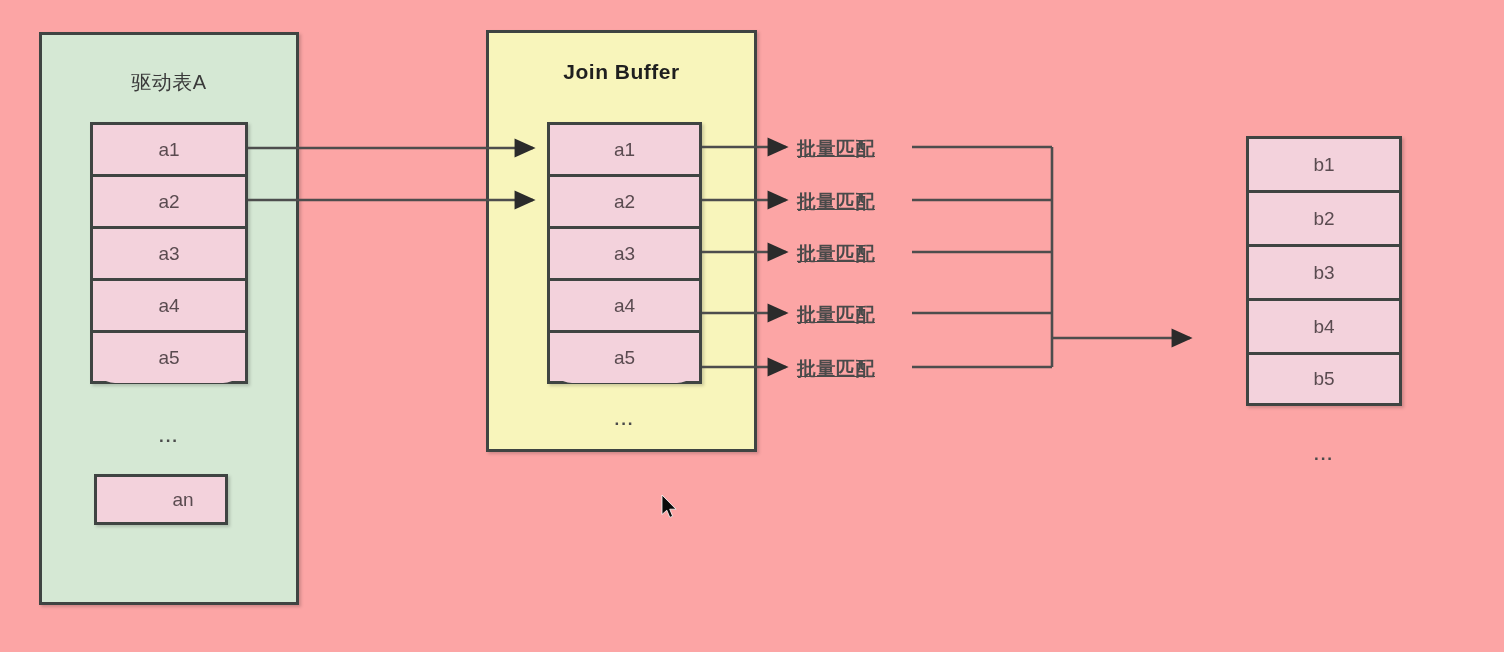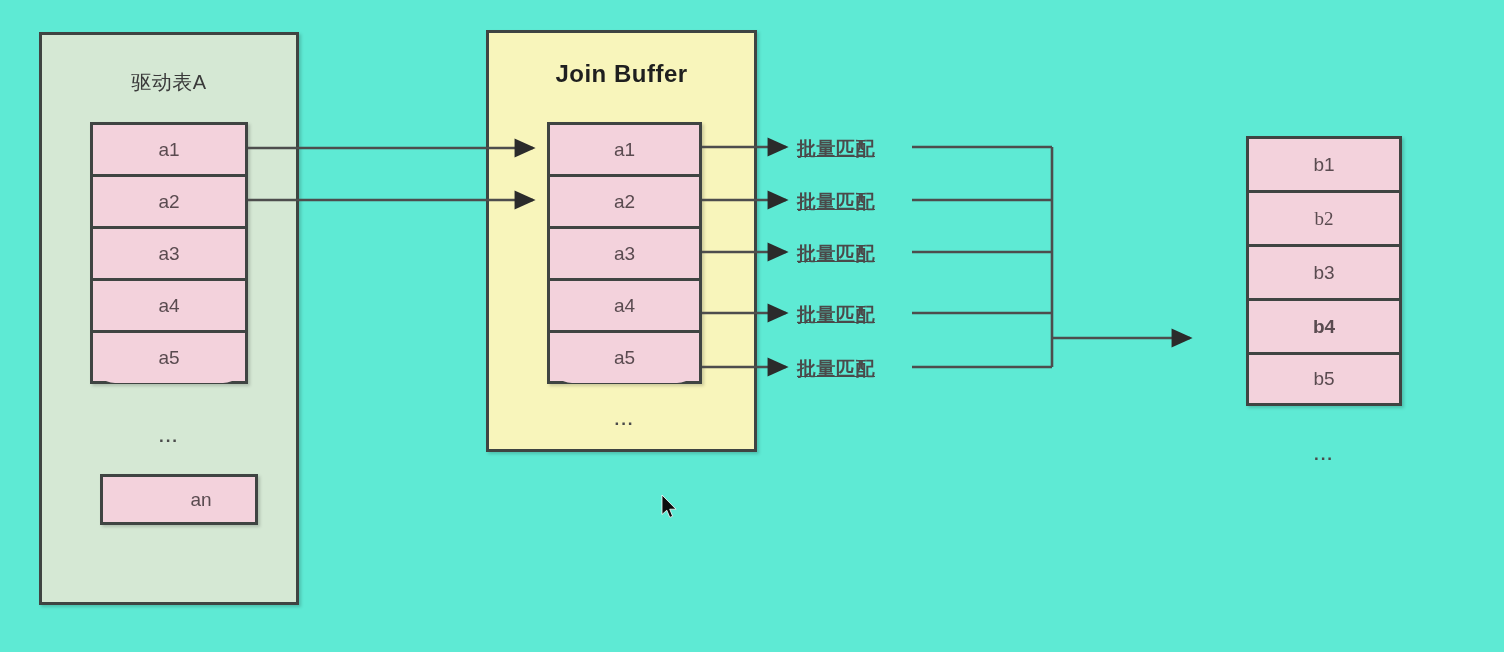--- a/index.html
+++ b/index.html
@@ -7,21 +7,21 @@
     padding: 0;
     background: #ffffff;
   }
   body {
     font-family: "Liberation Sans", "DejaVu Sans", sans-serif;
   }
   #canvas {
     position: relative;
     width: 1504px;
     height: 652px;
-    background: #5eead4;
+    background: #fca5a5;
     overflow: hidden;
   }
 
   
   .group-box {
     position: absolute;
     box-sizing: border-box;
     border: 3px solid #3f4442;
     box-shadow: 2px 2px 3px rgba(0,0,0,0.18);
   }
@@ -30,21 +30,21 @@
 
   .group-title {
     position: absolute;
     left: 0;
     right: 0;
     text-align: center;
     color: #3a3a3a;
     font-size: 20px;
     letter-spacing: 0.5px;
   }
-  .group-title.bold { font-weight: bold; font-size: 24px; color: #1f1f1f; }
+  .group-title.bold { font-weight: bold; font-size: 21px; color: #1f1f1f; }
 
   
   .cell-stack {
     position: absolute;
     box-sizing: border-box;
     border: 3px solid #3f4442;
     box-shadow: 2px 2px 3px rgba(0,0,0,0.18);
     background: #f3d2dc;
   }
   .cell {
@@ -120,42 +120,42 @@
   <div class="cell-stack" style="left:90px; top:122px; width:158px; height:262px;">
     <div class="cell" style="height:52px;">a1</div>
     <div class="cell" style="height:52px;">a2</div>
     <div class="cell" style="height:52px;">a3</div>
     <div class="cell" style="height:52px;">a4</div>
     <div class="cell" style="height:50px;">a5</div>
   </div>
 
   <div class="ellipsis" style="left:90px; top:428px; width:158px;">...</div>
 
-  <div class="single-cell" style="left:100px; top:474px; width:158px; height:51px;padding-left:44px;">an</div>
+  <div class="single-cell" style="left:94px; top:474px; width:134px; height:51px;padding-left:44px;">an</div>
 
   <div class="group-box group-yellow" style="left:486px; top:30px; width:271px; height:422px;">
     <div class="group-title bold" style="top:27px;">Join Buffer</div>
   </div>
 
   <div class="cell-stack" style="left:547px; top:122px; width:155px; height:262px;">
     <div class="cell" style="height:52px;">a1</div>
     <div class="cell" style="height:52px;">a2</div>
     <div class="cell" style="height:52px;">a3</div>
     <div class="cell" style="height:52px;">a4</div>
     <div class="cell" style="height:50px;">a5</div>
   </div>
 
   <div class="ellipsis" style="left:547px; top:411px; width:155px;">...</div>
 
 
   <div class="cell-stack" style="left:1246px; top:136px; width:156px; height:270px;text-align:center;">
     <div class="cell" style="height:54px;">b1</div>
-    <div class="cell" style="height:54px;font-family:Liberation Serif, serif;">b2</div>
+    <div class="cell" style="height:54px;">b2</div>
     <div class="cell" style="height:54px;">b3</div>
-    <div class="cell" style="height:54px;font-weight:bold;">b4</div>
+    <div class="cell" style="height:54px;">b4</div>
     <div class="cell" style="height:48px;">b5</div>
   </div>
 
   <div class="ellipsis" style="left:1246px; top:446px; width:156px;">...</div>
 
 
   <div class="match-label" style="left:797px; top:136px;">批量匹配</div>
   <div class="match-label" style="left:797px; top:189px;">批量匹配</div>
   <div class="match-label" style="left:797px; top:241px;">批量匹配</div>
   <div class="match-label" style="left:797px; top:302px;">批量匹配</div>

